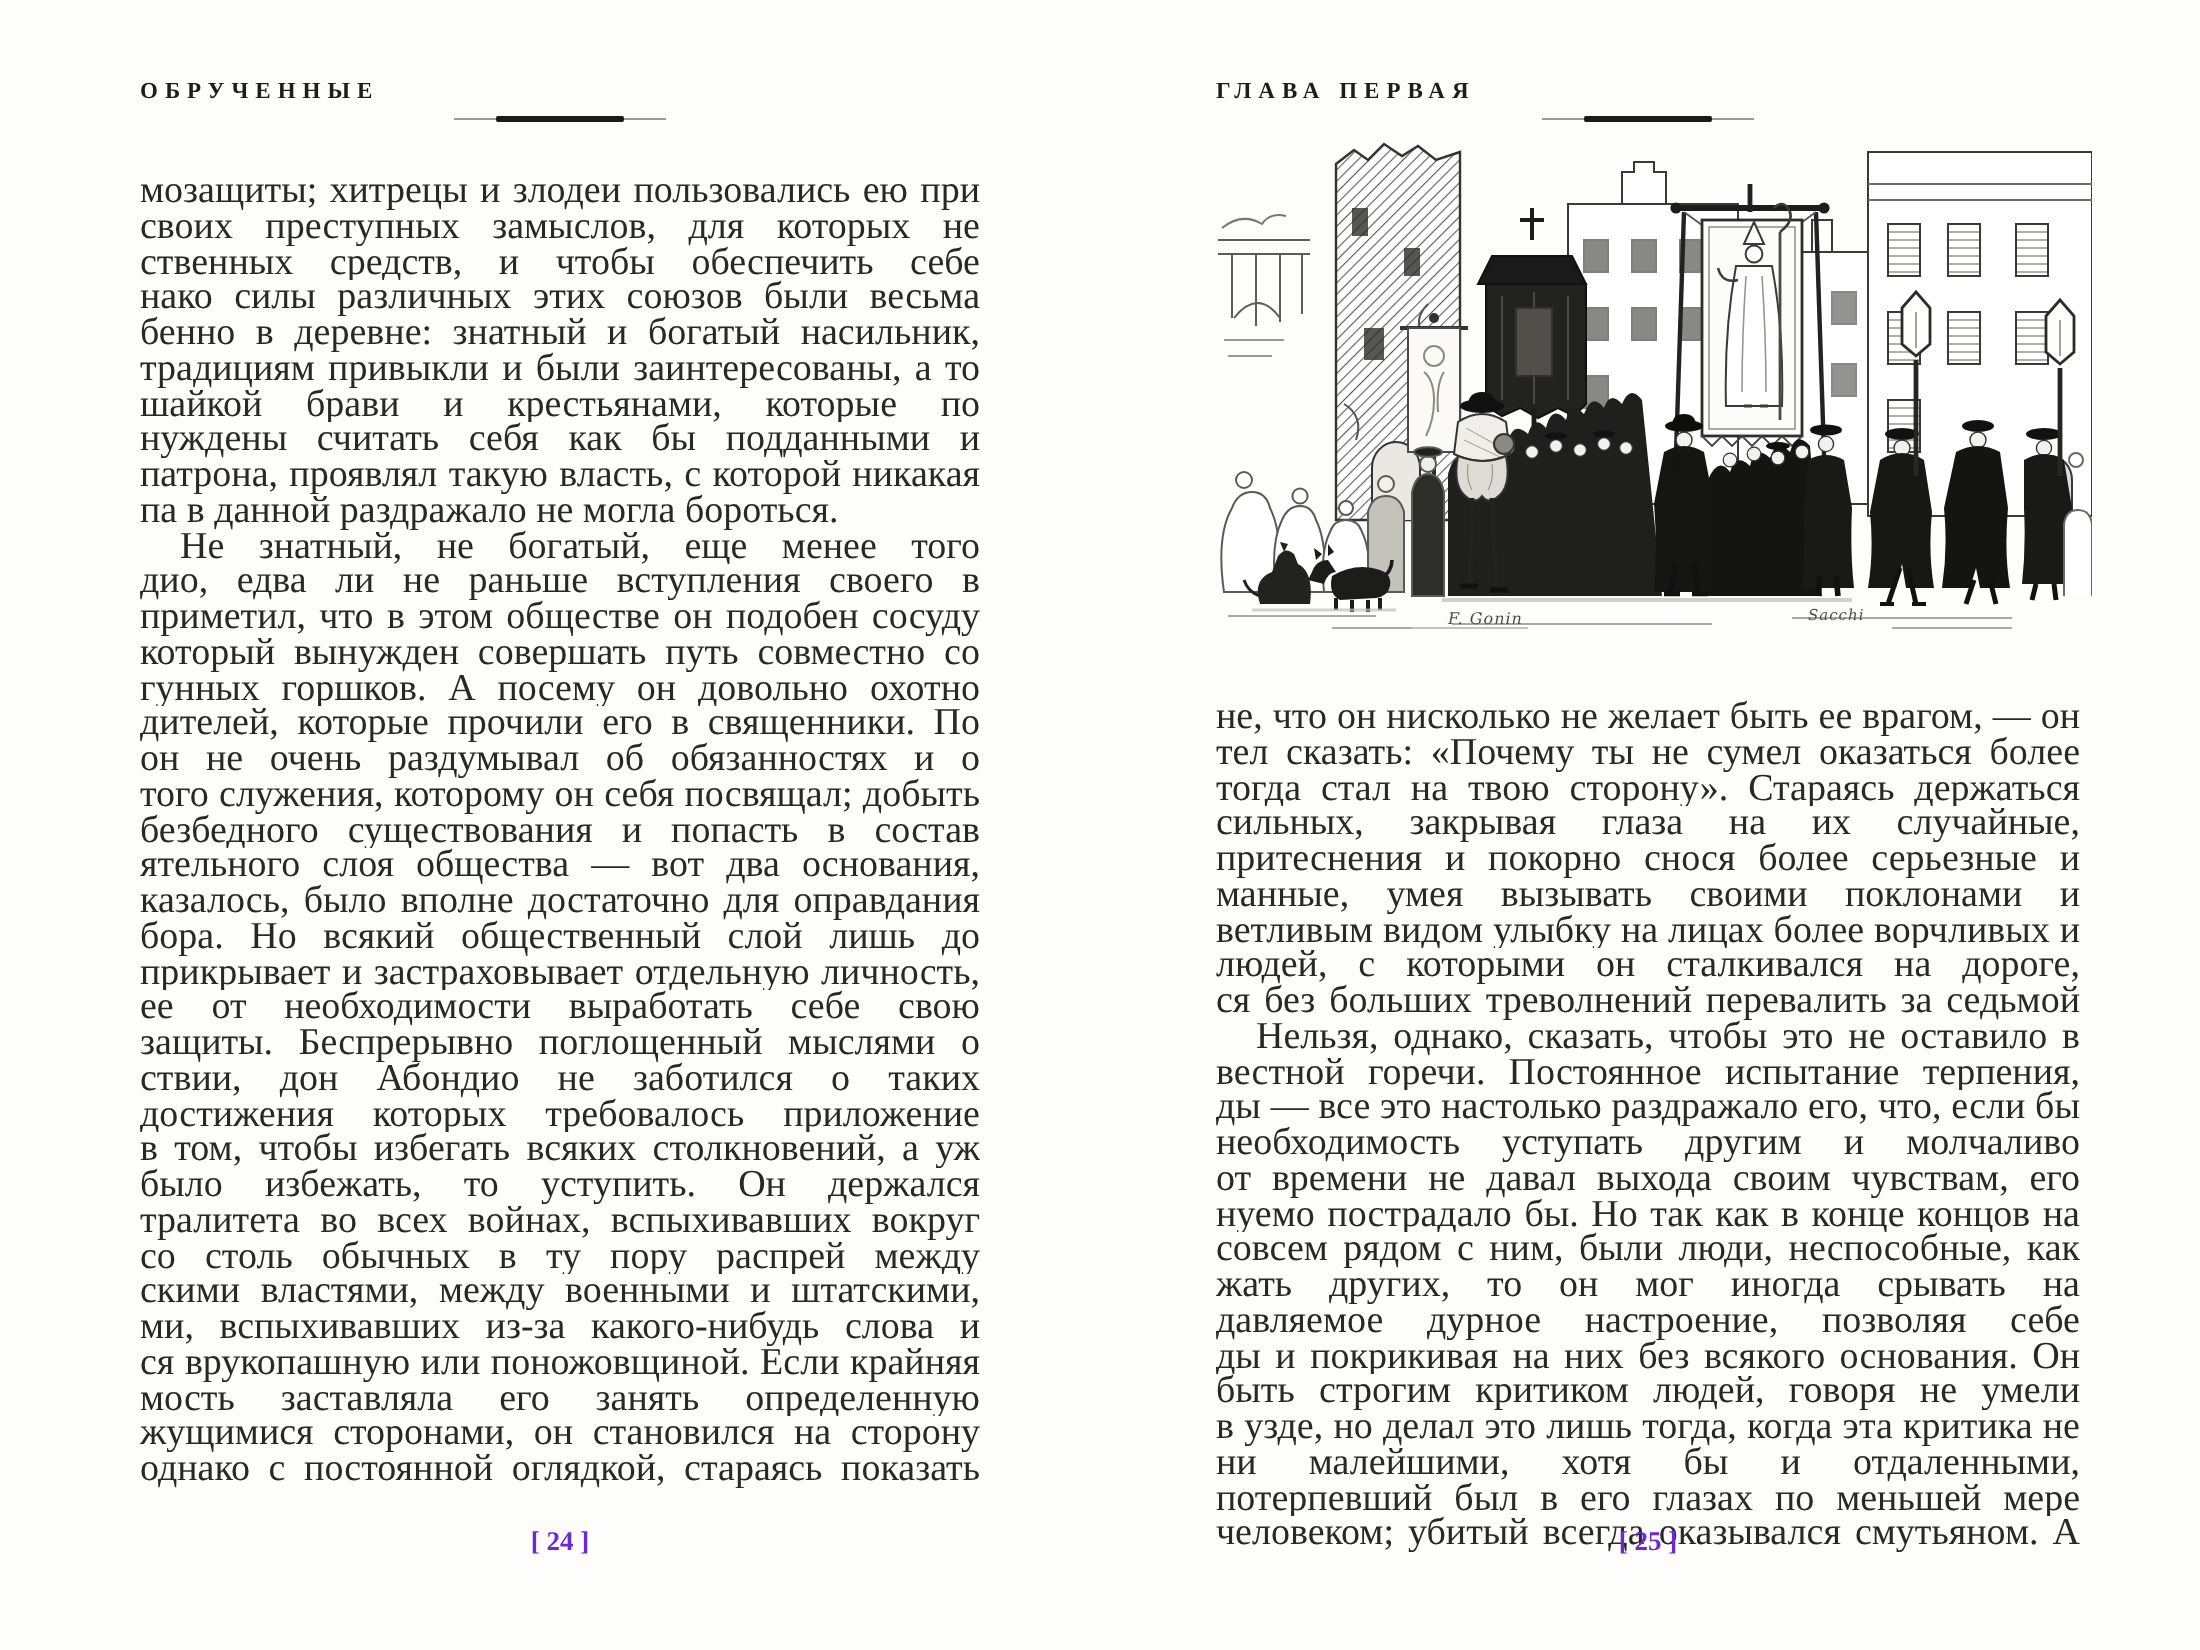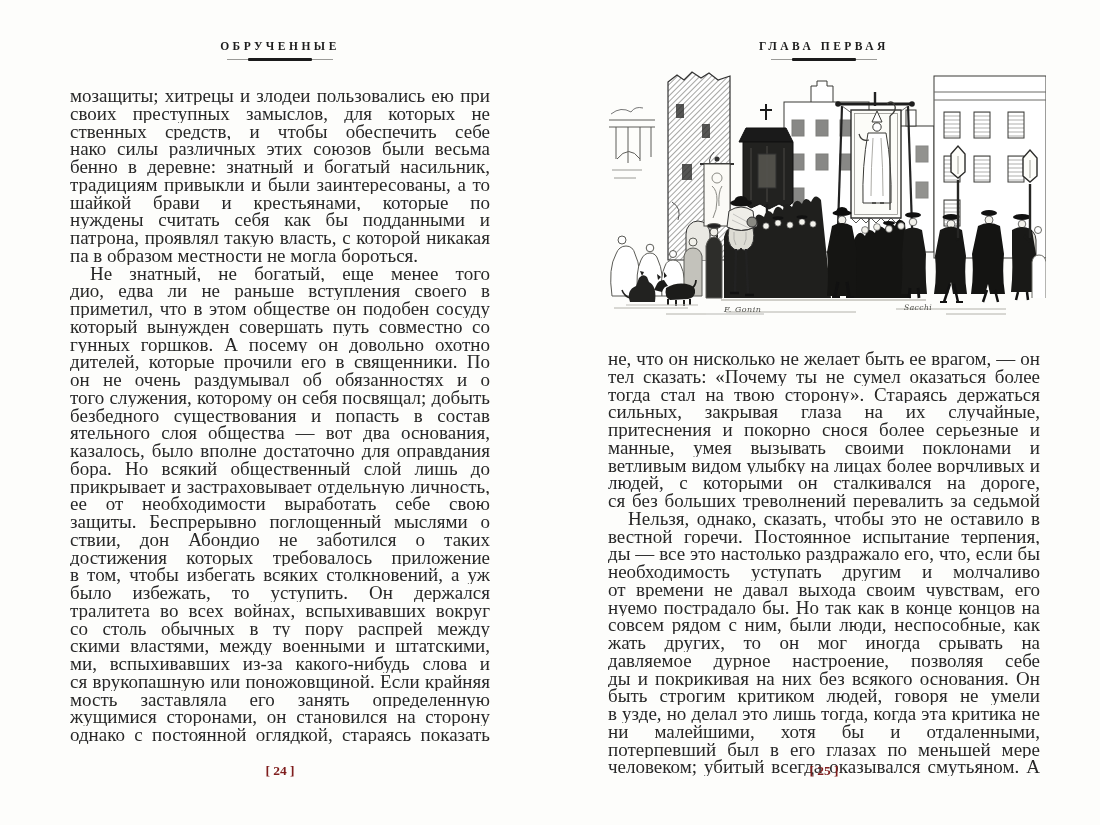--- a/index.html
+++ b/index.html
@@ -5,21 +5,21 @@
   html,body{margin:0;padding:0;}
   body{
     width:1100px;height:825px;position:relative;overflow:hidden;
     background:#fdfdfb;
     font-family:"Liberation Serif", serif;
     color:#282828;
   }
   .running-head{
     position:absolute;top:40px;height:14px;
     font-size:11.5px;font-weight:700;letter-spacing:3.5px;
-    text-align:center;color:#1d1d1d;
+    color:#1d1d1d;
   }
   .running-head.left{left:70px;width:420px;}
   .running-head.right{left:608px;width:432px;}
   .header-rule{position:absolute;top:58px;width:106px;height:3px;}
   .header-rule.left{left:227px;}
   .header-rule.right{left:771px;}
   .header-rule::before{
     content:"";position:absolute;left:0;right:0;top:1px;height:1px;background:#9a9a97;
   }
   .header-rule::after{
@@ -33,21 +33,21 @@
   .body-text.right{left:608px;top:330px;width:432px;}
   .text-line{
     height:17.75px;line-height:17.75px;overflow:hidden;
     text-align:justify;text-align-last:justify;
     white-space:normal;
   }
   .text-line.para-end{text-align-last:left;}
   .text-line.indent{text-indent:20px;}
   .page-number{
     position:absolute;top:763px;height:18px;
-    font-size:13.5px;font-weight:700;text-align:center;color:#7f1d1d;
+    font-size:13.5px;font-weight:700;text-align:center;color:#6d28d9;
   }
   .page-number.left{left:70px;width:420px;}
   .page-number.right{left:608px;width:432px;}
   .illustration{
     position:absolute;left:606px;top:62px;width:440px;height:258px;
   }
 </style>
 </head>
 <body>
 
@@ -56,21 +56,21 @@
 <div class="body-text left" id="left-body">
     <div class="text-line">мозащиты; хитрецы и злодеи пользовались ею при выполнении</div>
     <div class="text-line">своих преступных замыслов, для которых не хватило бы их соб-</div>
     <div class="text-line">ственных средств, и чтобы обеспечить себе безнаказанность. Од-</div>
     <div class="text-line">нако силы различных этих союзов были весьма неравны, осо-</div>
     <div class="text-line">бенно в деревне: знатный и богатый насильник, окруженный</div>
     <div class="text-line">традициям привыкли и были заинтересованы, а то и просто вы-</div>
     <div class="text-line">шайкой брави и крестьянами, которые по исконным семейным</div>
     <div class="text-line">нуждены считать себя как бы подданными и солдатами своего</div>
     <div class="text-line">патрона, проявлял такую власть, с которой никакая другая груп-</div>
-    <div class="text-line para-end">па в образом местности не могла бороться.</div>
+    <div class="text-line para-end">па в данной раздражало не могла бороться.</div>
     <div class="text-line indent">Не знатный, не богатый, еще менее того храбрый, наш Абон-</div>
     <div class="text-line">дио, едва ли не раньше вступления своего в сознательный возраст,</div>
     <div class="text-line">приметил, что в этом обществе он подобен сосуду скудельному,</div>
     <div class="text-line">который вынужден совершать путь совместно со множеством чу-</div>
     <div class="text-line">гунных горшков. А посему он довольно охотно послушался ро-</div>
     <div class="text-line">дителей, которые прочили его в священники. По правде говоря,</div>
     <div class="text-line">он не очень раздумывал об обязанностях и о благородных целях</div>
     <div class="text-line">того служения, которому он себя посвящал; добыть средства для</div>
     <div class="text-line">безбедного существования и попасть в состав уважаемого и вли-</div>
     <div class="text-line">ятельного слоя общества — вот два основания, которых, как ему</div>

